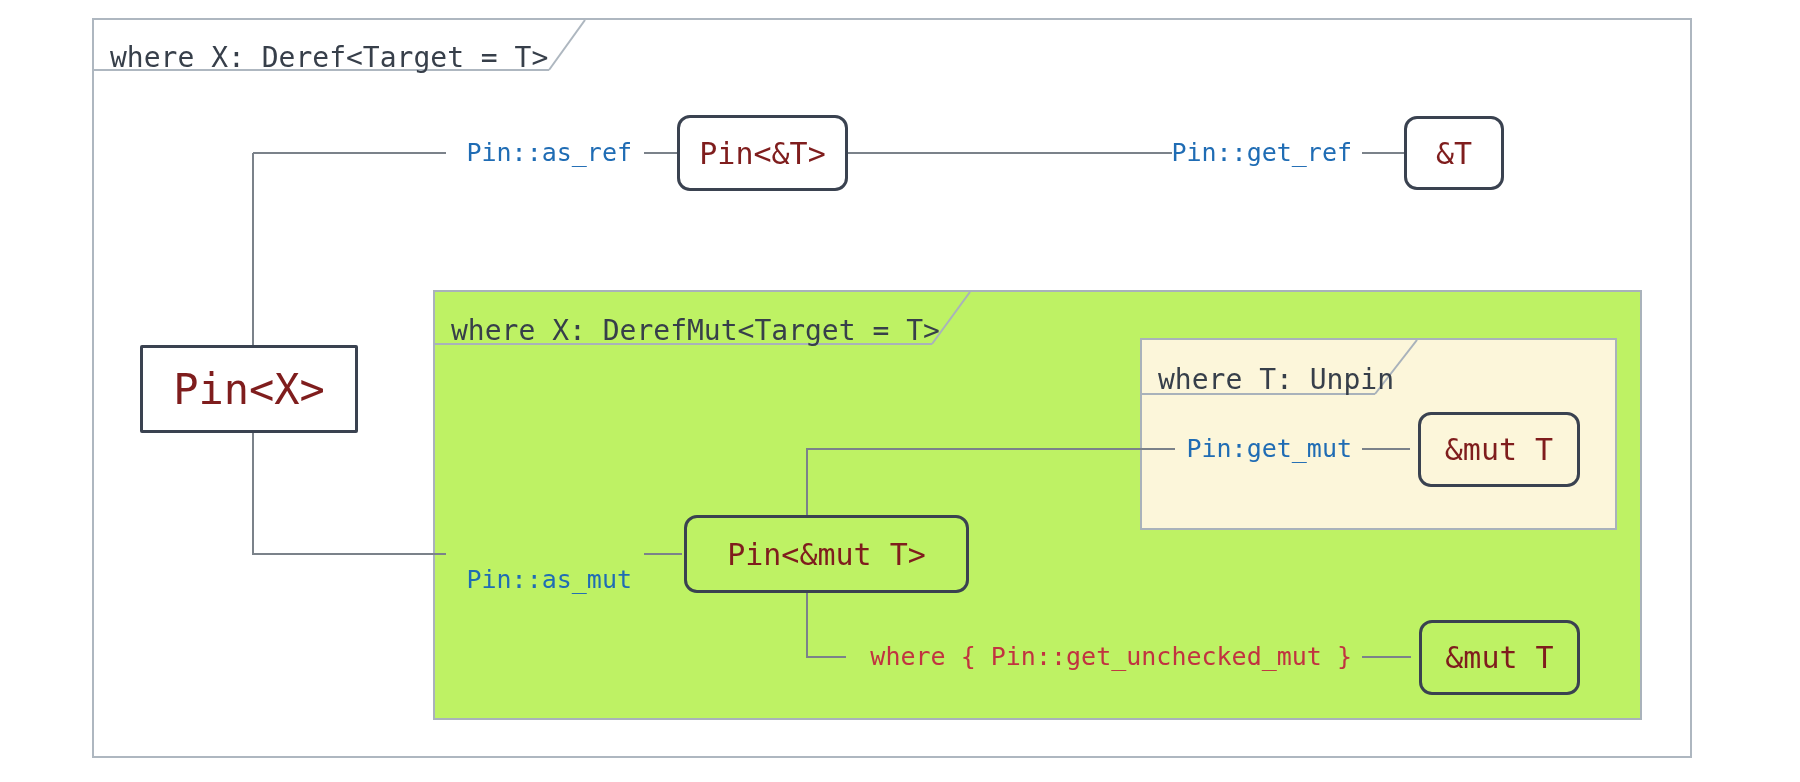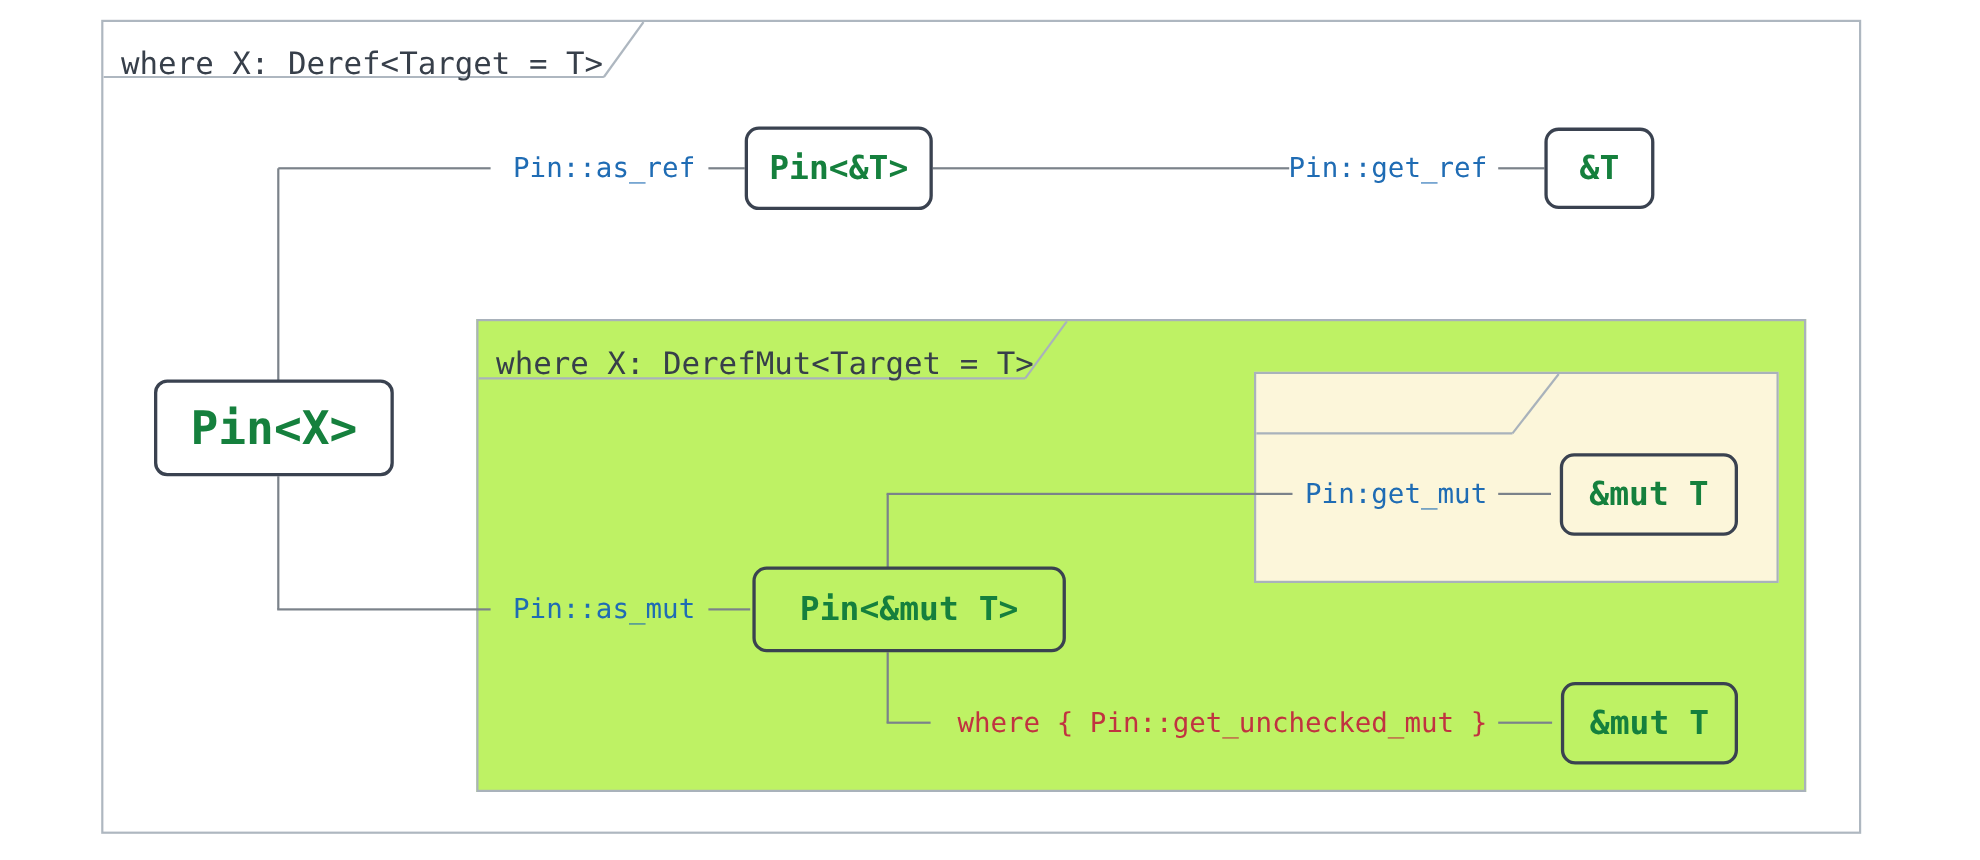--- a/index.html
+++ b/index.html
@@ -17,23 +17,23 @@
     position:absolute;left:16px;top:12px;display:flex;align-items:center;
     font-size:28px;color:#373f4a;white-space:pre;letter-spacing:0;
   }
   .outer .tab-label{height:50px;}
   .derefmut .tab-label{height:52px;}
   .unpin .tab-label{height:54px;}
   
   .node{
     position:absolute;box-sizing:border-box;border:3px solid #3a4250;border-radius:13px;
     background:transparent;display:flex;align-items:center;justify-content:center;
-    font-size:30px;color:#15803d;white-space:pre;font-weight:bold;
+    font-size:30px;color:#7f1d1d;white-space:pre;
   }
-  .node.big{font-size:42px;border-radius:12px;}
+  .node.big{font-size:42px;border-radius:2px;}
   
   .line{position:absolute;background:#7b828a;}
   .h{height:2px;}
   .v{width:2px;}
   
   .edge-label{
     position:absolute;font-size:25px;white-space:pre;line-height:32px;height:32px;
     display:flex;align-items:center;
   }
   .edge-label.blue{color:#1f6cb4;}
@@ -59,20 +59,21 @@
       <line x1="497" y1="52" x2="535" y2="0" stroke="#a9b2bb" stroke-width="2"></line>
     </svg>
     <div class="tab-label">where X: DerefMut&lt;Target = T&gt;</div>
   </div>
 
   <div class="group unpin">
     <svg class="tab-svg" width="290" height="56">
       <line x1="0" y1="54" x2="233" y2="54" stroke="#a9b2bb" stroke-width="2"></line>
       <line x1="233" y1="54" x2="275" y2="0" stroke="#a9b2bb" stroke-width="2"></line>
     </svg>
+    <div class="tab-label">where T: Unpin</div>
   </div>
 
   <div class="line v" style="left:252px;top:153px;height:193px;"></div>
   <div class="line h" style="left:253px;top:152px;width:193px;"></div>
   <div class="line h" style="left:644px;top:152px;width:33px;"></div>
   <div class="line h" style="left:848px;top:152px;width:324px;"></div>
   <div class="line h" style="left:1362px;top:152px;width:42px;"></div>
 
   <div class="line v" style="left:252px;top:433px;height:121px;"></div>
   <div class="line h" style="left:252px;top:553px;width:194px;"></div>
@@ -81,21 +82,21 @@
   <div class="line v" style="left:806px;top:449px;height:67px;"></div>
   <div class="line h" style="left:806px;top:448px;width:369px;"></div>
   <div class="line h" style="left:1362px;top:448px;width:48px;"></div>
 
   <div class="line v" style="left:806px;top:593px;height:64px;"></div>
   <div class="line h" style="left:806px;top:656px;width:40px;"></div>
   <div class="line h" style="left:1362px;top:656px;width:49px;"></div>
 
   <div class="edge-label blue right-anchor" style="right:1168px;top:137px;">Pin::as_ref</div>
   <div class="edge-label blue right-anchor" style="right:448px;top:137px;">Pin::get_ref</div>
-  <div class="edge-label blue right-anchor" style="right:1168px;top:538px;">Pin::as_mut</div>
+  <div class="edge-label blue right-anchor" style="right:1168px;top:564px;">Pin::as_mut</div>
   <div class="edge-label blue right-anchor" style="right:448px;top:433px;">Pin:get_mut</div>
   <div class="edge-label red right-anchor" style="right:448px;top:641px;">where { Pin::get_unchecked_mut }</div>
 
   <div class="node big" style="left:140px;top:345px;width:218px;height:88px;background:#ffffff;">Pin&lt;X&gt;</div>
   <div class="node" style="left:677px;top:115px;width:171px;height:76px;background:#ffffff;">Pin&lt;&amp;T&gt;</div>
   <div class="node" style="left:1404px;top:116px;width:100px;height:74px;background:#ffffff;">&amp;T</div>
   <div class="node" style="left:684px;top:515px;width:285px;height:78px;">Pin&lt;&amp;mut T&gt;</div>
   <div class="node" style="left:1418px;top:412px;width:162px;height:75px;">&amp;mut T</div>
   <div class="node" style="left:1419px;top:620px;width:161px;height:75px;">&amp;mut T</div>
 

